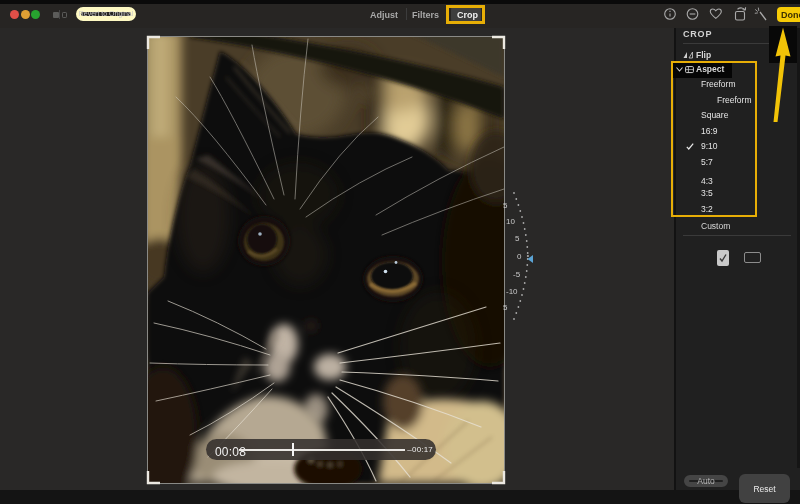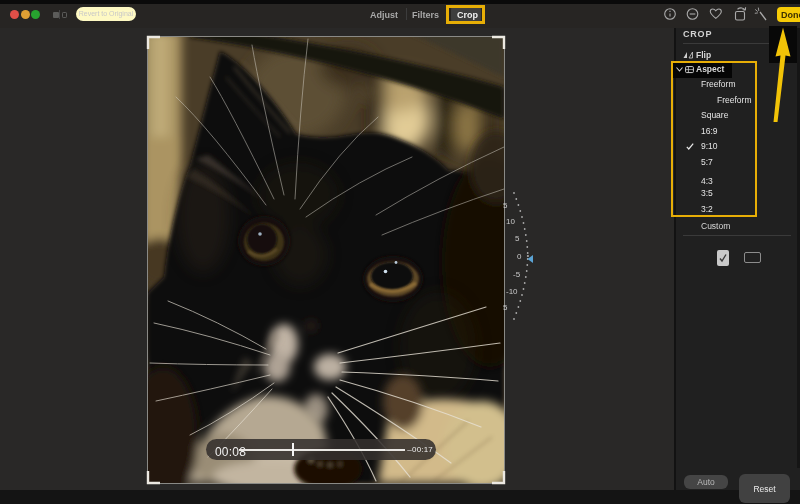--- a/index.html
+++ b/index.html
@@ -7,21 +7,21 @@
   #stage { position:relative; width:800px; height:504px; background:#292827; }
   .abs { position:absolute; }
   #topstrip { left:0; top:0; width:800px; height:4px; background:#0a0a0a; }
   #toolbar { left:0; top:4px; width:800px; height:24px; background:#272523; }
   #mainarea { left:0; top:28px; width:676px; height:462px; background:#292827; }
   #sidebar { left:676px; top:28px; width:124px; height:462px; background:#202020; }
   #divider { left:674px; top:28px; width:2px; height:462px; background:#121212; }
   #rightstrip { left:797px; top:28px; width:3px; height:440px; background:#151515; }
   #bottomstrip { left:0; top:490px; width:800px; height:14px; background:#141414; }
   .tl { border-radius:50%; width:9px; height:9px; top:10px; }
-  .btn-outline { border:7px solid #fef9c3; border-radius:4px; color:#c9c9c9; font-size:10px; display:flex; align-items:center; justify-content:center; }
+  .btn-outline { border:5px solid #fef9c3; border-radius:4px; color:#c9c9c9; font-size:10px; display:flex; align-items:center; justify-content:center; }
   .seg { color:#a8a8a8; font-size:9px; font-weight:bold; }
   .sideitem { color:#d8d8d8; font-size:8.5px; font-weight:bold; }
   .aitem { position:absolute; color:#e6e6e6; font-size:8.5px; font-weight:normal; }
 </style>
 </head>
 <body>
 <div id="stage">
   <div class="abs" id="mainarea"></div>
   <div class="abs" id="topstrip"></div>
   <div class="abs" id="toolbar"></div>

